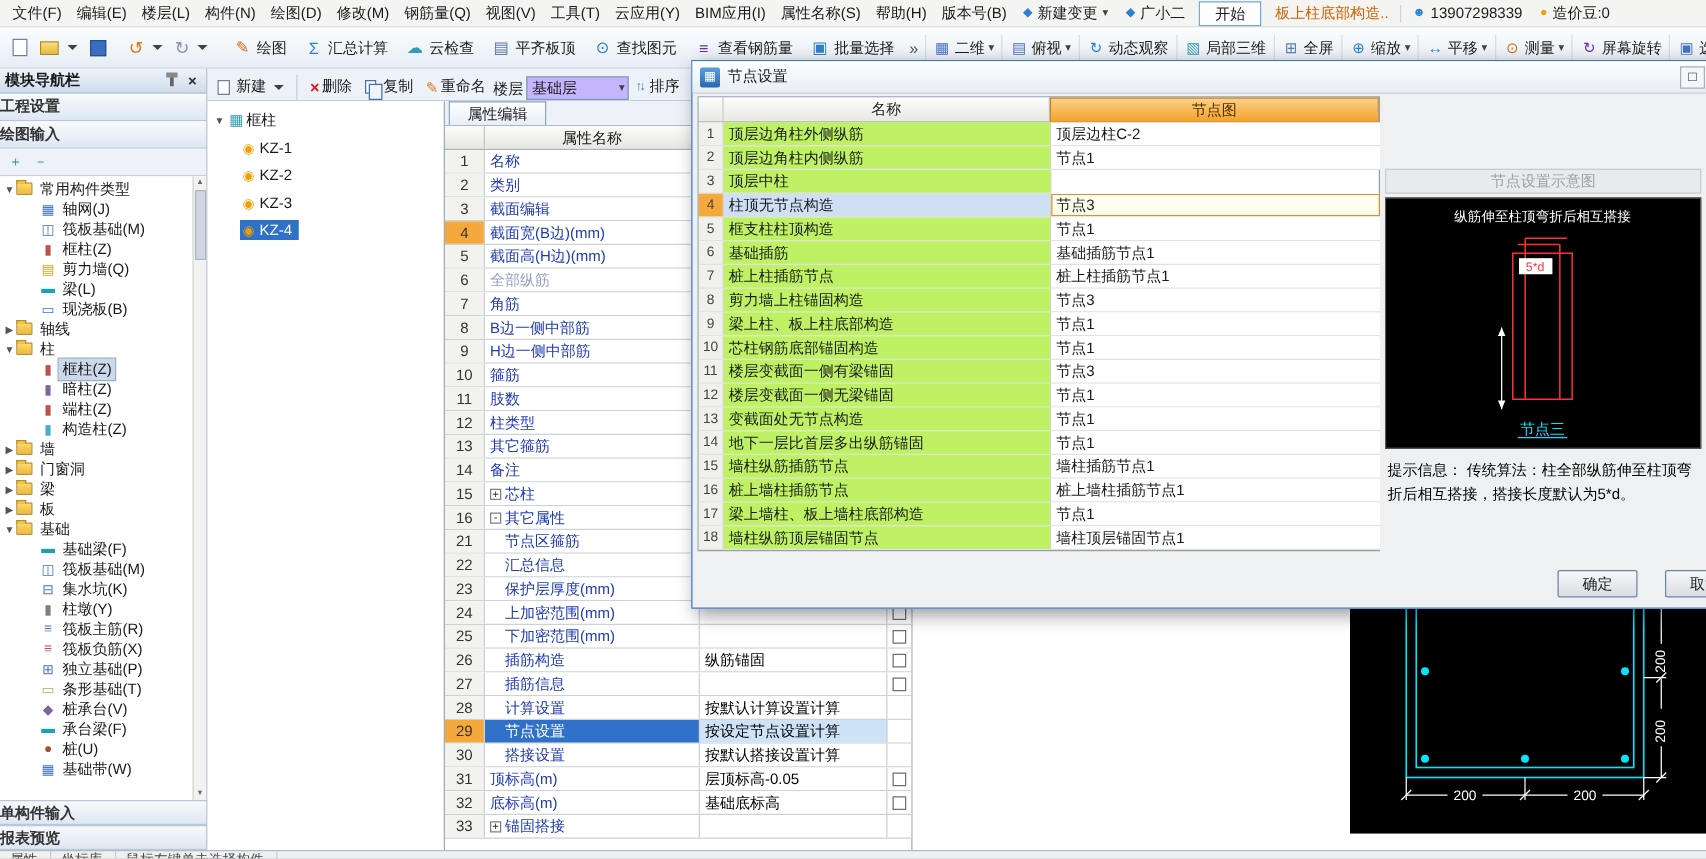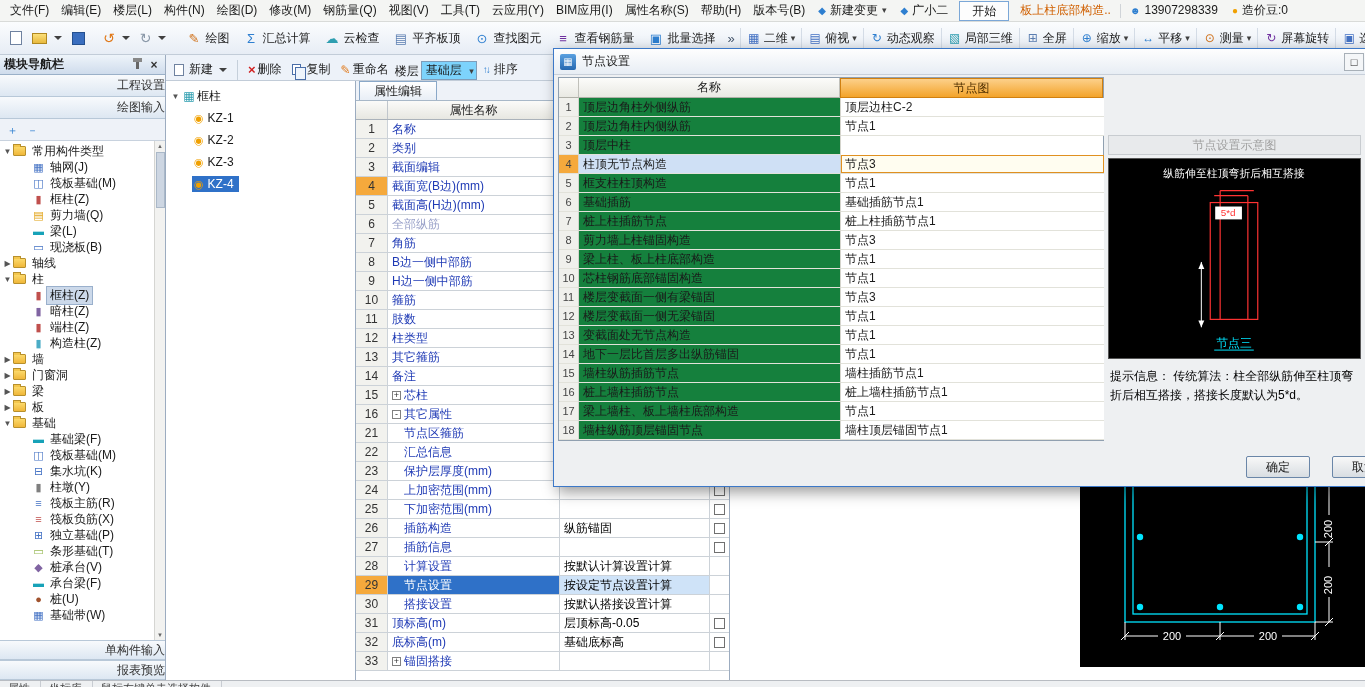--- a/index.html
+++ b/index.html
@@ -45,21 +45,21 @@
 
   
   .leftpanel{position:absolute;left:0;top:55px;width:166px;height:625px;background:#f2f5f9;
              border-right:1px solid #9cacc0;display:flex;flex-direction:column}
   .lp-header{height:20px;display:flex;align-items:center;padding:0 4px;
              background:linear-gradient(#eef4fa,#cfdcec);border-bottom:1px solid #9ab0c8;font-weight:bold}
   .lp-header .t{flex:1}
   .pin{width:3px;height:9px;background:#666;position:relative;margin-right:8px}
   .pin::before{content:"";position:absolute;top:-2px;left:-3px;width:9px;height:4px;background:#888}
   .lp-x{width:14px;text-align:center;color:#333;font-size:12px;line-height:14px}
-  .lp-btn{height:22px;line-height:21px;text-align:right;font-weight:normal;color:#333;
+  .lp-btn{height:22px;line-height:21px;text-align:left;font-weight:bold;color:#333;
           background:linear-gradient(#f8fafc,#dde7f2);border-bottom:1px solid #b8c8d8}
   .lp-mini{height:22px;background:#eef2f8;border-bottom:1px solid #c8d2de;display:flex;align-items:center;gap:3px;padding:0 4px}
   .mini-ic{width:17px;height:17px;text-align:center;line-height:16px;color:#2e7fd0;font-size:11px;
            border:1px solid transparent}
   .lp-tree{flex:1;background:#fff;position:relative;overflow:hidden;padding:2px 12px 0 2px}
   .tnode{display:flex;align-items:center;height:16px;white-space:nowrap}
   .tnode.lv1{padding-left:18px}
   .tw{width:11px;font-size:8px;color:#555;text-align:center;flex:none}
   .fold{display:none;width:13px;height:10px;background:linear-gradient(#fcd96a,#f0b73a);
         border:1px solid #b8902c;border-radius:1px;margin-right:3px;position:relative;flex:none}
@@ -78,21 +78,21 @@
   .lp-bottom .lp-btn{border-top:1px solid #b8c8d8;height:20px;line-height:19px}
 
   
   .ctb{position:absolute;left:166px;top:55px;width:564px;height:26px;background:#edf2f9;
        border-bottom:1px solid #c2ccd8;display:flex;align-items:flex-end;padding:0 4px;gap:2px;white-space:nowrap}
   .ctb-btn{display:flex;align-items:center;gap:2px;padding:2px 4px}
   .g-del{color:#d02020;font-weight:bold;font-size:13px}
   .g-ren{color:#e07818;font-size:12px}
   .i-copy{width:9px;height:11px;border:1px solid #4a6ea8;background:#fff;position:relative;margin-right:4px}
   .i-copy::before{content:"";position:absolute;left:2px;top:2px;width:9px;height:11px;border:1px solid #4a6ea8;background:#eef4fc}
-  .floor-select{width:56px;height:19px;background:#7dd3fc;border:1px solid #7f9db9;display:flex;
+  .floor-select{width:82px;height:19px;background:#c4b5fd;border:1px solid #7f9db9;display:flex;
                 align-items:center;padding-left:4px;justify-content:space-between;padding-right:2px}
   .g-sort{color:#2e7fd0;font-size:10px;letter-spacing:-2px;margin-right:3px}
   .ctree{position:absolute;left:166px;top:81px;width:190px;height:599px;background:#fff;
          border-right:1px solid #9cacc0;padding-top:4px}
   .ctroot{display:flex;align-items:center;height:22px;padding-left:4px}
   .ctroot .rg{color:#2e9eb0;font-size:12px;width:16px;text-align:center}
   .ci{display:flex;align-items:center;height:22px;padding-left:26px}
   .hlwrap{display:flex;align-items:center;padding:1px 5px 1px 2px}
   .ci.sel .hlwrap{background:#2f71c8;color:#fff}
   .cicon{color:#f0a000;margin-right:4px;font-size:11px}
@@ -144,21 +144,21 @@
   .wbtn.max{right:18px}
   .dtable{position:absolute;left:4px;top:28px;width:546px;border:1px solid #90a0b0;background:#fff}
   .dhead{display:flex;height:20px;line-height:19px}
   .dhc{background:linear-gradient(#fcfcfa,#e9e9e3);border-right:1px solid #c0c0ba;border-bottom:1px solid #b0b0a8;text-align:center}
   .dh1{width:20px}
   .dh2{width:262px}
   .dh3{width:264px;background:linear-gradient(#fcd08a,#f3a32a);border:1px solid #d08010;color:#503000}
   .drow{display:flex;height:19px;line-height:18px}
   .dnum{width:20px;background:#f0f0ec;border-right:1px solid #d4d4cc;border-bottom:1px solid #e2e2da;
         text-align:center;color:#444;font-size:11px;flex:none}
-  .dname{width:262px;background:#15803d;border-right:1px solid #d4d4cc;border-bottom:1px solid #e2e2da;
+  .dname{width:262px;background:#bef264;border-right:1px solid #d4d4cc;border-bottom:1px solid #e2e2da;
          padding-left:4px;overflow:hidden;white-space:nowrap;flex:none}
   .dval{width:263px;background:#fff;border-bottom:1px solid #e2e2da;padding-left:4px;overflow:hidden;
         white-space:nowrap;flex:none}
   .drow.sel .dnum{background:#f5a93c}
   .drow.sel .dname{background:#cfe0f5}
   .drow.sel .dval{background:#fffdf0;box-shadow:inset 0 0 0 1px #e09020}
   .pvpanel{position:absolute;left:554px;top:86px;width:253px}
   .pvtitle{height:20px;line-height:19px;text-align:center;color:#a0a0a0;background:#e8eaec;
            border:1px solid #c8ccd0}
   .nodepv{display:block;margin-top:3px;width:253px;height:201px;background:#000;border:1px solid #555}

